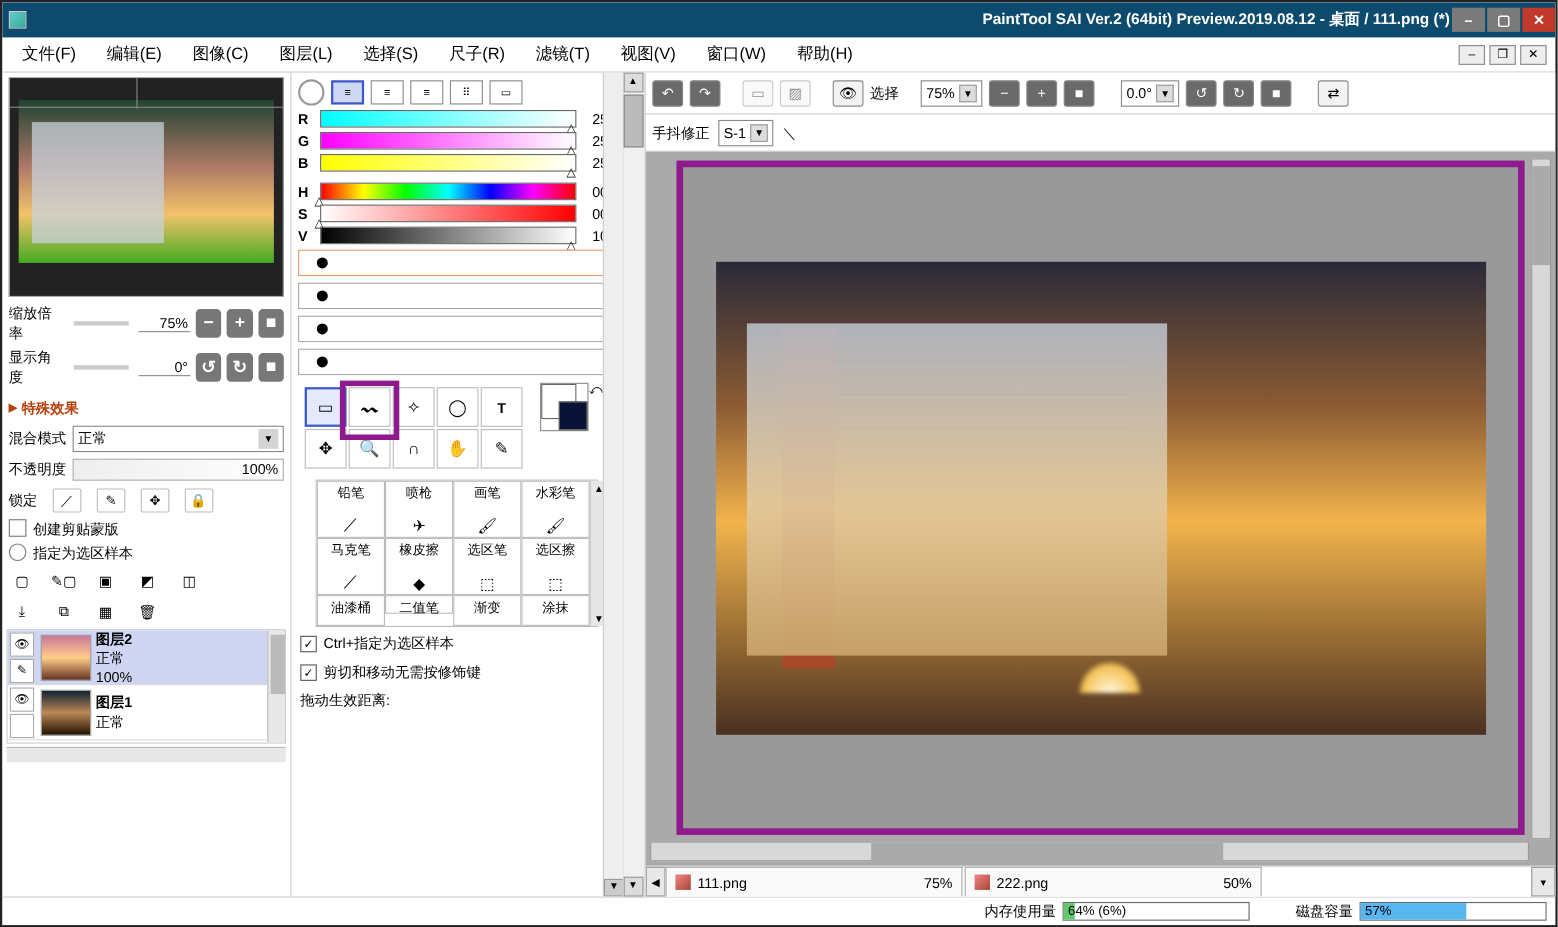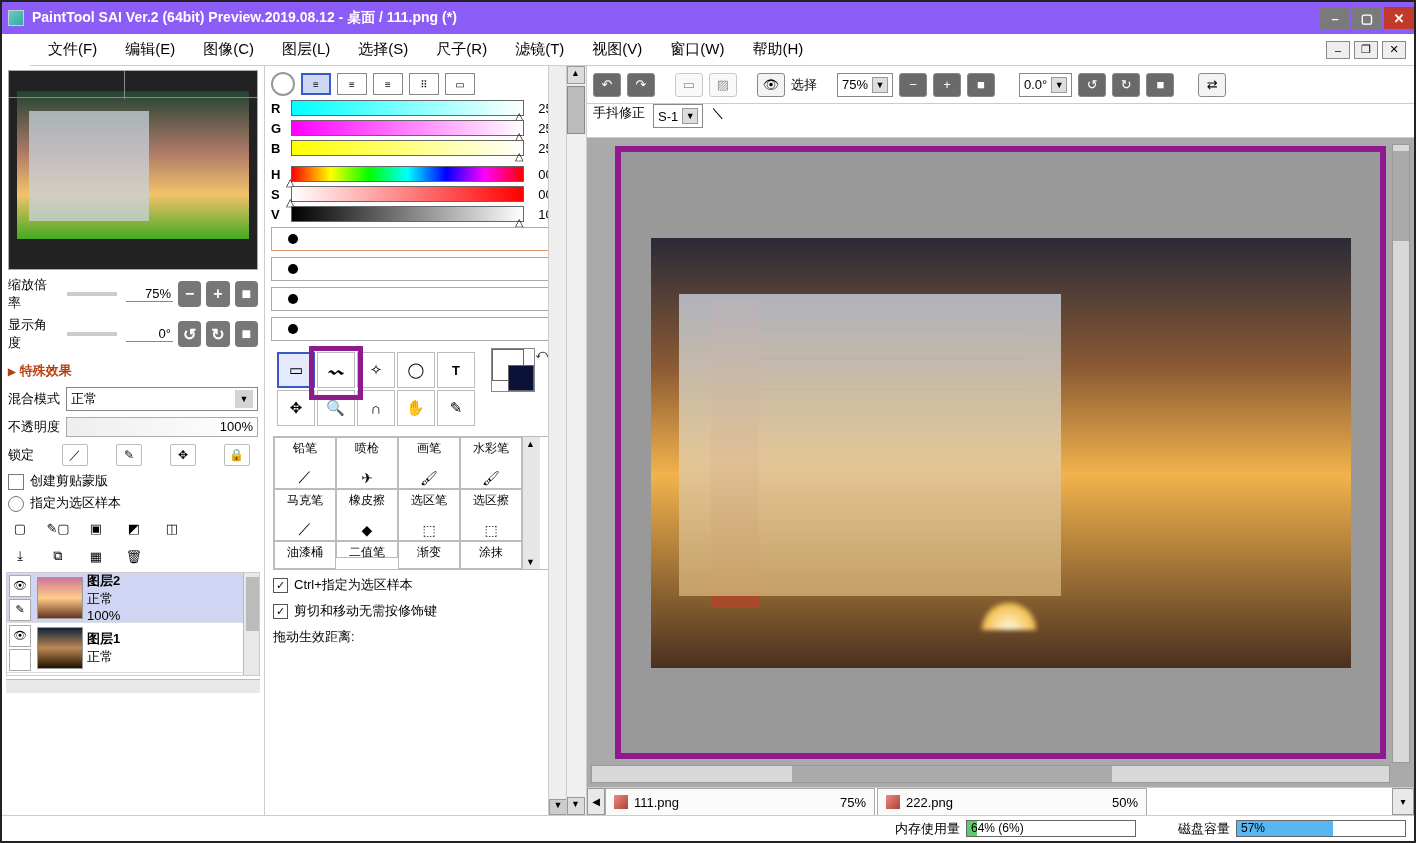--- a/index.html
+++ b/index.html
@@ -1,45 +1,45 @@
 <!DOCTYPE html>
 <html><head>
 <meta charset="utf-8">
 <style>
 * { box-sizing: border-box; margin: 0; padding: 0; font-family: "Microsoft YaHei", Arial, sans-serif; font-size: 13px; }
 body { background: #fff; width: 1416px; height: 843px; overflow: hidden; position: relative; border: 2px solid #222; }
-.titlebar { height: 32px; background: #8b5cf6; color: #fff; display: flex; align-items: center; padding-left: 6px; font-weight: bold; }
+.titlebar { height: 32px; background: #0c4a6e; color: #fff; display: flex; align-items: center; padding-left: 6px; font-weight: bold; text-align: right; }
 .titlebar .app-icon { width: 16px; height: 16px; background: linear-gradient(135deg,#6cc,#3a9); margin-right: 8px; border: 1px solid #ccc; }
 .titlebar .title { flex: 1; font-size: 14px;}
 .titlebar .winbtn { width: 30px; height: 22px; display: inline-flex; align-items:center; justify-content:center; margin-left:2px; color:#fff; font-weight:bold;}
 .titlebar .winbtn.min{background:#7a7a7a;}
 .titlebar .winbtn.max{background:#7a7a7a;}
 .titlebar .winbtn.close{background:#c0392b;}
-.menubar { height: 32px; display:flex; align-items:center; padding:0 8px; border-bottom:1px solid #ccc;margin-left:28px; }
+.menubar { height: 32px; display:flex; align-items:center; padding:0 8px; border-bottom:1px solid #ccc; }
 .menubar .menu-item{ padding:4px 18px 4px 10px; font-size:15px; }
 .menubar .spacer{flex:1;}
 .menubar .rightctl{width:24px;height:18px;border:1px solid #888;background:#eee;margin-left:4px;display:flex;align-items:center;justify-content:center;font-size:11px;}
 .main { display:flex; height:calc(100% - 64px - 26px); }
 .left-panel {width:263px; border-right:1px solid #ccc; display:flex; flex-direction:column; overflow:hidden;}
 .col-panel {width:302px; border-right:1px solid #ccc; display:flex; flex-direction:column; overflow:hidden; position:relative;}
 .mid-scroll{width:20px;background:#f0f0f0;border-right:1px solid #ccc;position:relative;}
 .mid-scroll .sb-up,.mid-scroll .sb-dn{width:18px;height:18px;background:#dcdcdc;border:1px solid #999;position:absolute;left:0;}
 .mid-scroll .sb-up{top:0;}
 .mid-scroll .sb-up::after{content:"▲";font-size:9px;position:absolute;left:3px;top:1px;}
 .mid-scroll .sb-dn{bottom:0;}
 .mid-scroll .sb-dn::after{content:"▼";font-size:9px;position:absolute;left:3px;top:1px;}
 .mid-scroll .sb-thumb{width:18px;height:48px;background:#bbb;border:1px solid #888;position:absolute;top:20px;left:0;}
 .canvas-area{flex:1;display:flex;flex-direction:column;background:#fff;}
 .topbar{height:38px;border-bottom:1px solid #ccc;display:flex;align-items:center;padding:0 6px;gap:6px;}
 .iconbtn{width:28px;height:24px;border:1px solid #888;border-radius:3px;background:#f3f3f3;display:flex;align-items:center;justify-content:center;}
 .iconbtn.dark{background:#6a6a6a;color:#fff;}
 .iconbtn.disabled{opacity:.45;}
 .dropdown{border:1px solid #888;background:#fff;height:24px;display:flex;align-items:center;padding:0 4px;gap:4px;}
 .dropdown .dd-btn{width:16px;height:16px;background:#ddd;border:1px solid #999;display:flex;align-items:center;justify-content:center;font-size:9px;}
-.stab-row{height:34px;border-bottom:1px solid #ccc;display:flex;align-items:flex-start;padding:0 6px;gap:8px;}
+.stab-row{height:34px;border-bottom:1px solid #ccc;display:flex;align-items:center;padding:0 6px;gap:8px;}
 .canvas-view{flex:1;position:relative;background:#aaa;overflow:hidden;}
 .canvas-frame{position:absolute;left:28px;top:8px;right:28px;bottom:28px;border:6px solid #8e1a8e;background:#999;display:flex;align-items:center;justify-content:center;}
 .img-main{width:700px;height:430px;background:linear-gradient(to bottom,#2a2a38 0%, #8a5a34 30%, #f2b34c 55%, #4a3020 100%);position:relative;overflow:hidden;}
 .img-overlay{position:absolute;left:28px;top:56px;width:382px;height:302px;background:linear-gradient(to bottom,#b7bcc7 0%,#e2c89c 55%,#caa56c 100%);opacity:.92;}
 .bridge{position:absolute;left:60px;top:60px;width:48px;height:310px;background:#b3452c;opacity:.8;}
 .cables{position:absolute;left:108px;top:120px;width:270px;height:2px;background:rgba(0,0,0,.35);}
 .cables::before,.cables::after{content:"";position:absolute;top:-30px;width:270px;height:60px;border-top:1px solid rgba(0,0,0,.35);border-bottom:1px solid rgba(0,0,0,.35);}
 .sun{position:absolute;left:330px;bottom:38px;width:56px;height:28px;border-radius:56px 56px 0 0;background:radial-gradient(circle at 50% 100%, #fff8e0, #f5c45a 60%, transparent 80%);filter:blur(2px);}
 .hscroll{height:18px;position:absolute;bottom:4px;left:4px;right:24px;background:#d8d8d8;border:1px solid #999;}
 .hscroll .th{position:absolute;left:200px;width:320px;top:0;bottom:0;background:#aaa;}
@@ -70,23 +70,23 @@
 .sq-btn{width:28px;height:26px;border-radius:4px;background:#777;color:#fff;display:flex;align-items:center;justify-content:center;font-size:16px;font-weight:bold;}
 .range-line{height:4px;background:#ccc;position:relative;margin:0 4px;width:60px;}
 .fx-head{display:flex;align-items:center;gap:4px;color:#b7410e;font-weight:bold;padding:8px 6px 4px 6px;}
 .fx-head::before{content:"▶";font-size:10px;color:#b7410e;}
 .row-simple{display:flex;align-items:center;padding:3px 6px;gap:6px;}
 .combo{border:1px solid #888;background:#fff;height:24px;flex:1;display:flex;align-items:center;padding:0 4px;}
 .combo .dd{width:18px;height:18px;background:#d4d4d4;margin-left:auto;display:flex;align-items:center;justify-content:center;font-size:9px;}
 .slider-row{display:flex;align-items:center;gap:6px;padding:3px 6px;}
 .slider-box{flex:1;height:20px;border:1px solid #aaa;position:relative;background:linear-gradient(to right,#eee,#fff);}
 .slider-box .val{position:absolute;right:4px;top:1px;}
-.lockrow{display:flex;align-items:center;gap:28px;padding:4px 6px;}
+.lockrow{display:flex;align-items:center;gap:14px;padding:4px 6px;}
 .icon-sm{width:26px;height:22px;border:1px solid #bbb;border-radius:2px;display:flex;align-items:center;justify-content:center;font-size:12px;background:#fff;}
-.checkbox{display:flex;align-items:flex-end;gap:6px;padding:2px 6px;}
+.checkbox{display:flex;align-items:flex-start;gap:6px;padding:2px 6px;}
 .checkbox .box{width:16px;height:16px;border:1px solid #777;background:#fff;}
 .checkbox.round .box{border-radius:50%;}
 .layer-toolbar{display:flex;gap:14px;padding:3px 6px;}
 .layer-toolbar .lt{width:24px;height:22px;display:flex;align-items:center;justify-content:center;}
 .layers{border:1px solid #ccc;margin:2px 4px;height:104px;overflow:hidden;position:relative;}
 .layer-item{display:flex;align-items:center;gap:4px;height:50px;padding:2px;border-bottom:1px solid #ddd;background:#fff;}
 .layer-item.sel{background:#cfd5f2;}
 .layer-ctrl{display:flex;flex-direction:column;gap:2px;width:24px;}
 .layer-ctrl .ctl{width:22px;height:22px;border:1px solid #aaa;background:#fff;display:flex;align-items:center;justify-content:center;font-size:11px;}
 .thumb{width:46px;height:42px;border:1px solid #999;background:linear-gradient(to bottom,#c79,#fc8,#632);}
@@ -115,21 +115,21 @@
 .hist-item.grey{border-color:#aaa;}
 .hist-item .dot{width:10px;height:10px;border-radius:50%;background:#000;position:absolute;left:16px;top:6px;}
 .tool-grid{display:grid;grid-template-columns:38px 38px 38px 38px 38px;gap:2px;padding:4px 6px;align-items:center;position:relative;}
 .tool-btn{height:36px;border:1px solid #bbb;display:flex;align-items:center;justify-content:center;font-size:15px;background:#fff;}
 .tool-btn.sel{border:2px solid #3a58c8;background:#e4e9fb;}
 .highlight-box{position:absolute;border:5px solid #8e1a8e;left:38px;top:-2px;width:54px;height:54px;pointer-events:none;}
 .clr-swatch{width:44px;height:44px;border:1px solid #888;position:relative;margin-left:6px;}
 .clr-swatch .fg{width:32px;height:32px;background:#fff;border:1px solid #666;}
 .clr-swatch .bg{position:absolute;right:0;bottom:0;width:26px;height:26px;background:#0a1238;border:1px solid #666;}
 .swap{position:absolute;right:-14px;top:-2px;font-size:12px;}
-.brush-grid{display:grid;grid-template-columns:repeat(4,62px) 18px;gap:0;margin:2px 8px;border:1px solid #bbb;font-size:12px;}
+.brush-grid{display:grid;grid-template-columns:repeat(4,62px) 18px;gap:0;margin:2px 22px;border:1px solid #bbb;font-size:12px;}
 .brush-cell{border:1px solid #bbb;height:52px;display:flex;flex-direction:column;align-items:center;justify-content:space-between;padding:2px;background:#fff;}
 .brush-cell .bn{font-size:12px;}
 .brush-cell .bi{font-size:14px;}
 .brush-sb{grid-row:span 3;background:#e6e6e6;border-left:1px solid #bbb;position:relative;}
 .brush-sb::before{content:"▲";position:absolute;top:2px;left:3px;font-size:9px;}
 .brush-sb::after{content:"▼";position:absolute;bottom:2px;left:3px;font-size:9px;}
 .opt-check{display:flex;align-items:center;gap:6px;margin:4px 8px;}
 .opt-check .cb{width:15px;height:15px;border:1px solid #555;display:flex;align-items:center;justify-content:center;font-size:11px;}
 .drag-lbl{padding:4px 8px;}
 .col-scroll{position:absolute;right:0;top:0;bottom:0;width:18px;background:#eee;border-left:1px solid #ccc;}

